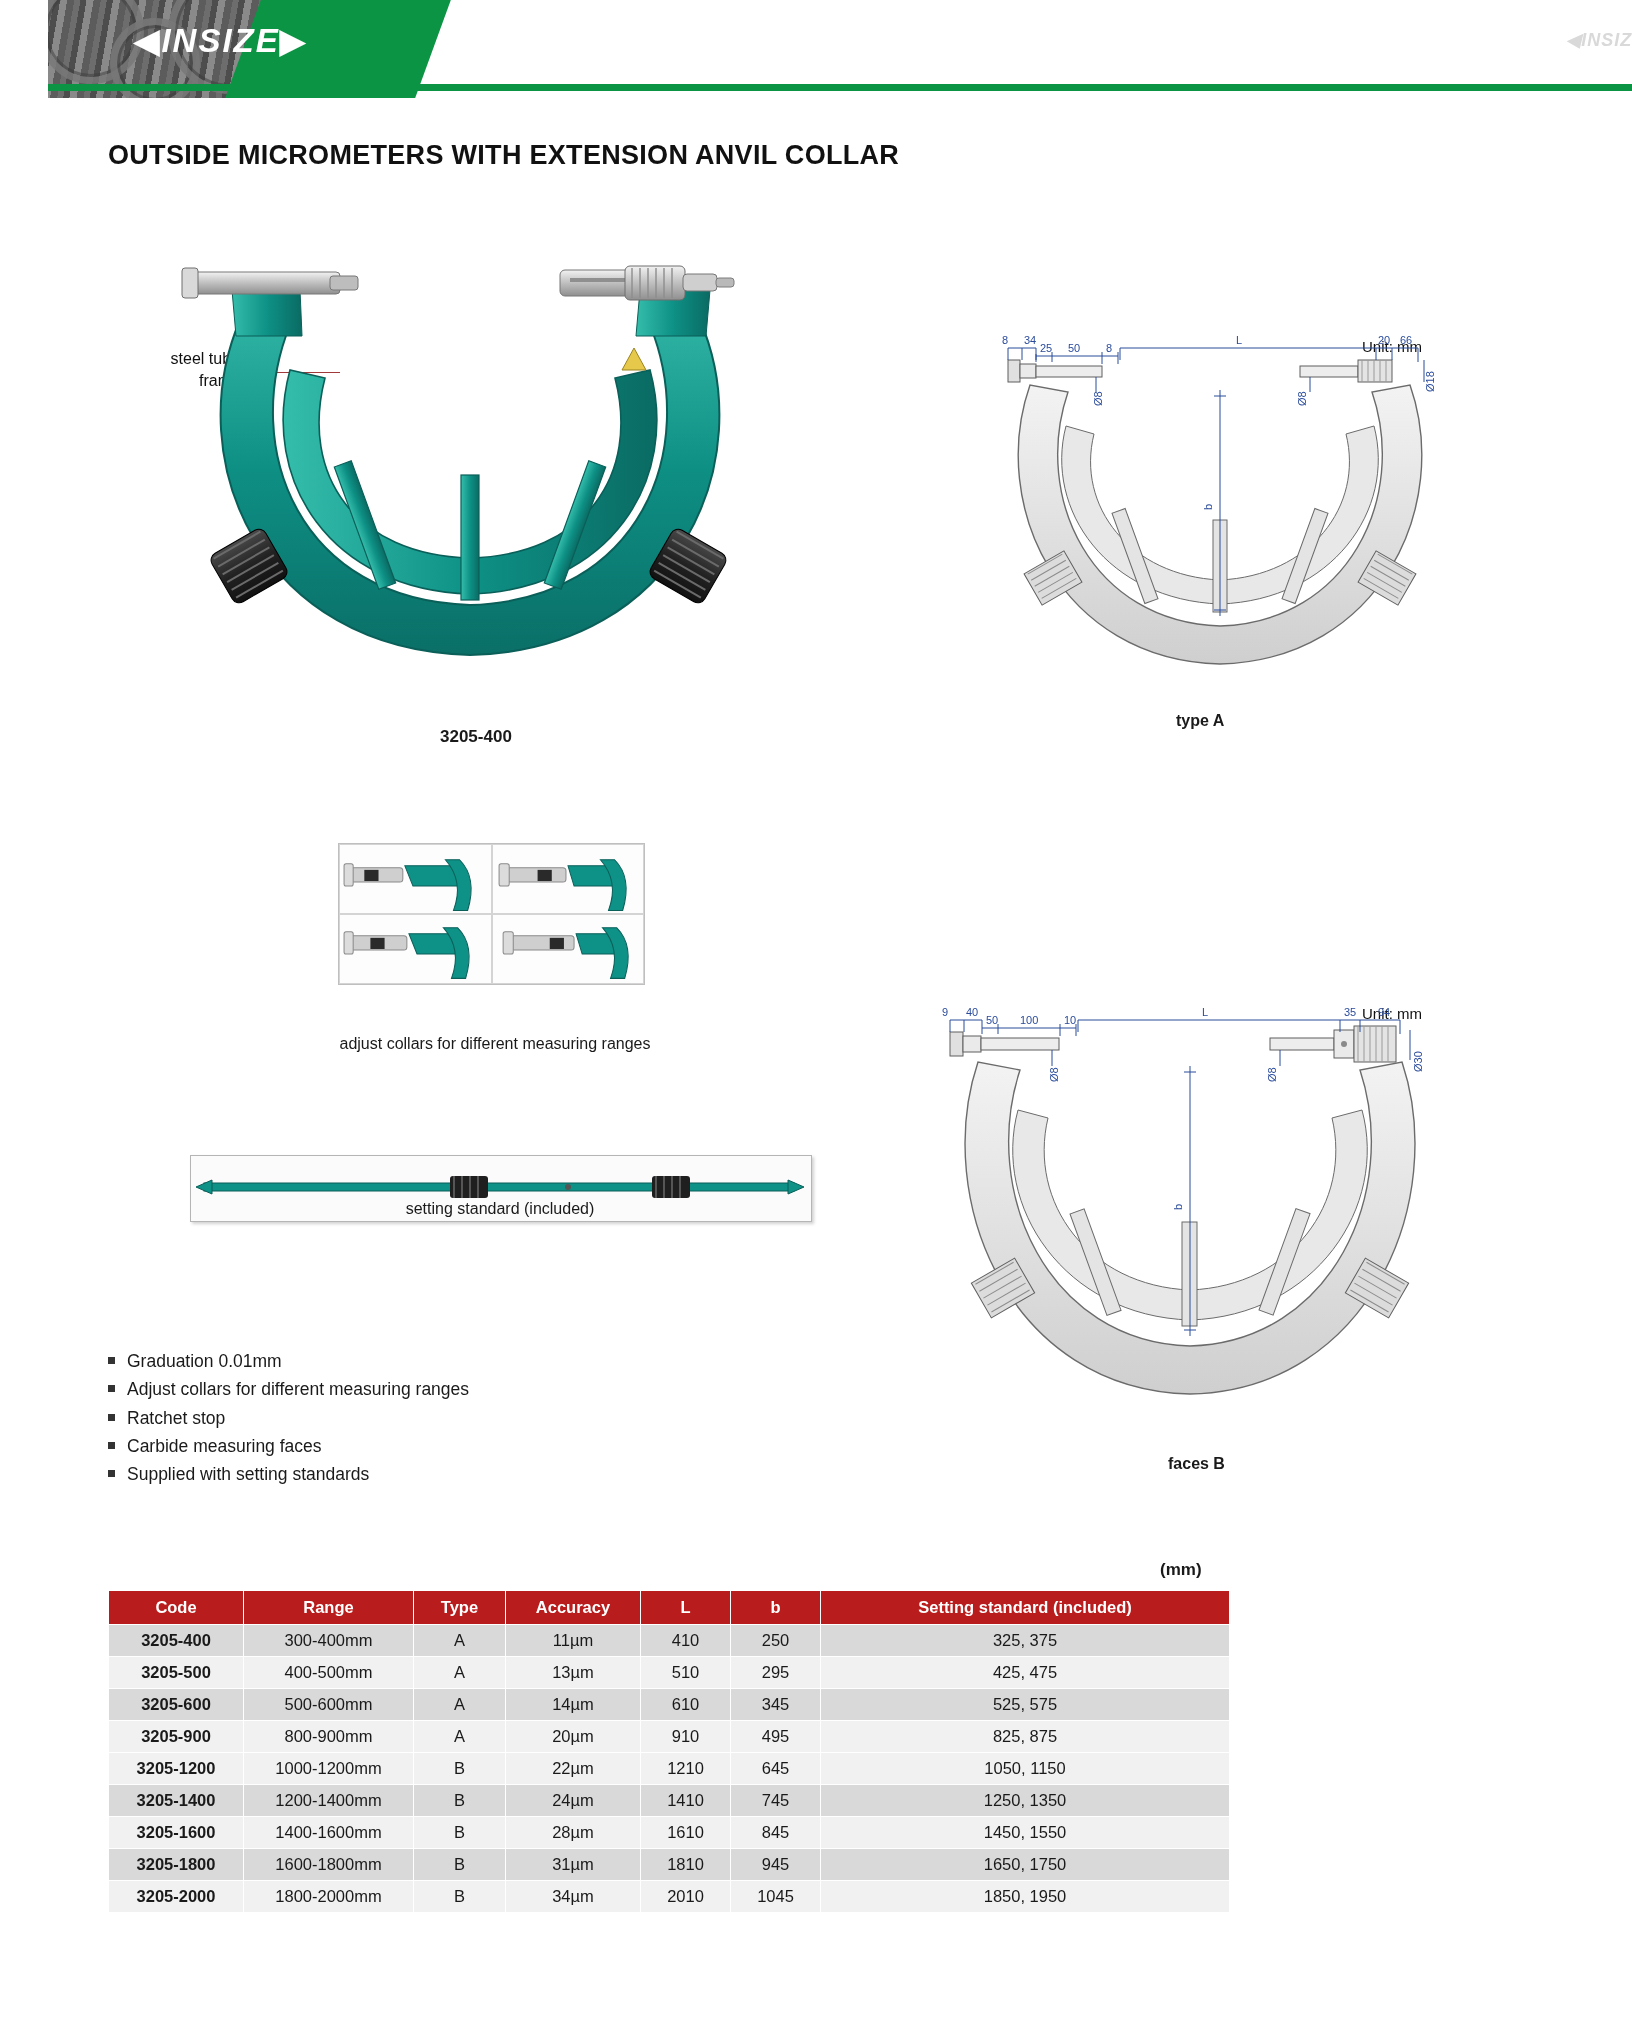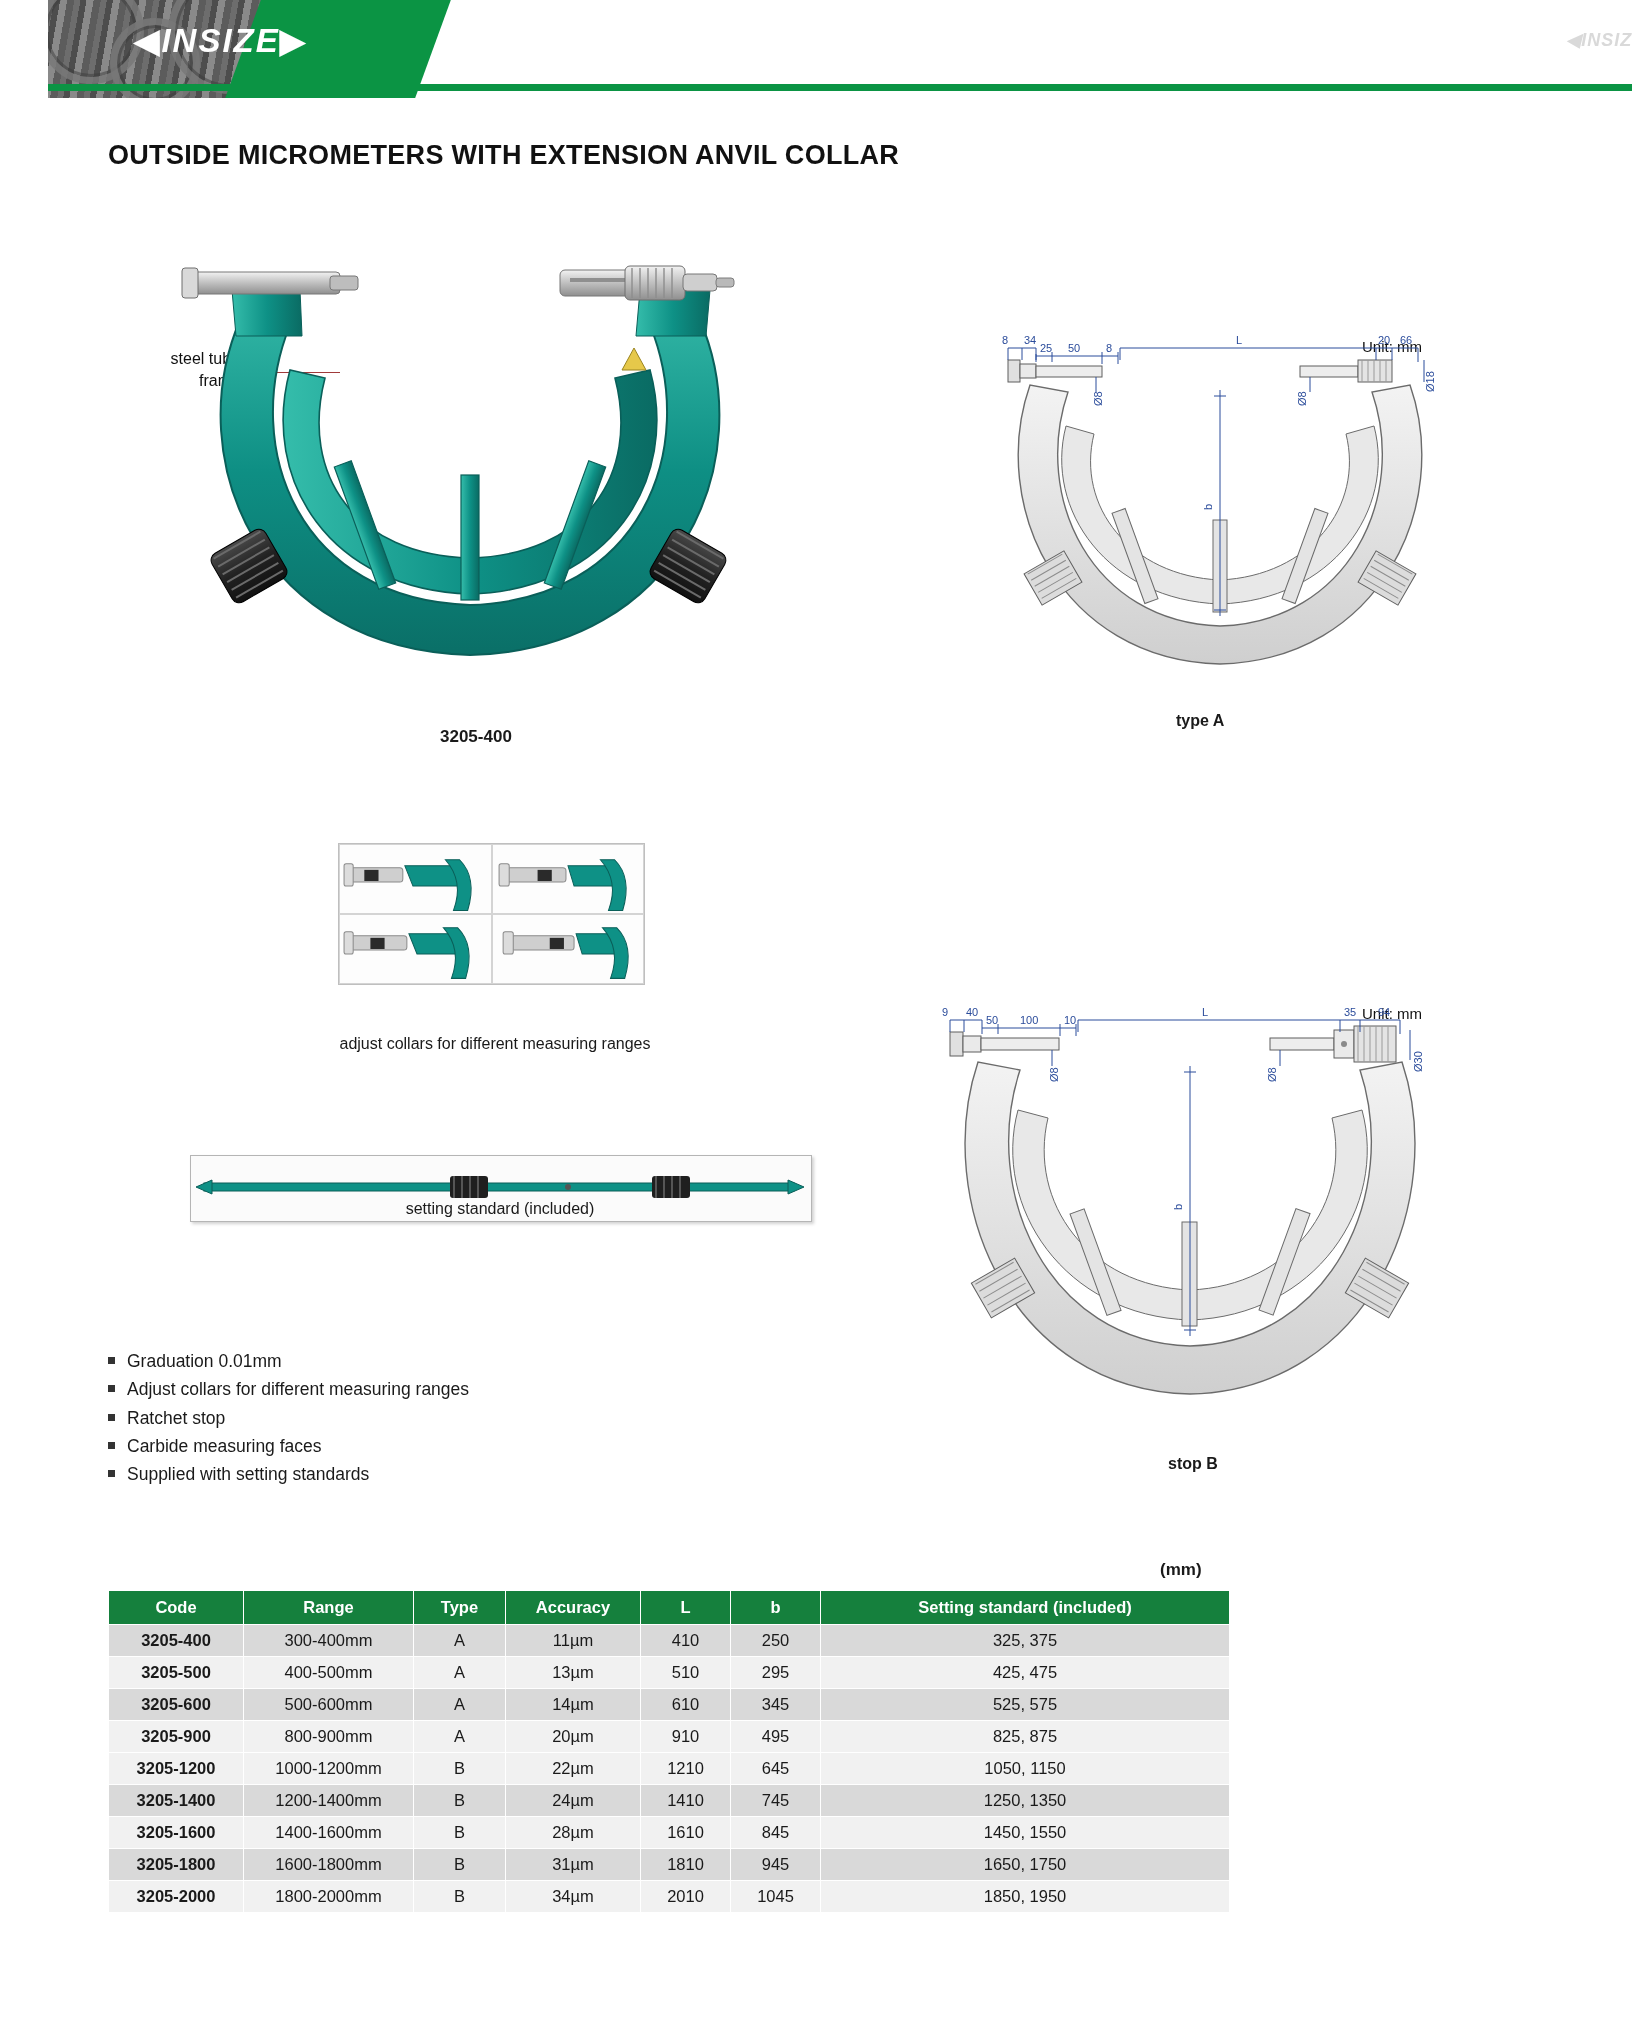--- a/index.html
+++ b/index.html
@@ -125,21 +125,21 @@
   .table-unit {
     position:absolute; top:1560px; left:1160px;
     font-size:17px; font-weight:bold;
   }
   table.spec {
     position:absolute; top:1590px; left:108px;
     width:1122px; border-collapse:collapse;
     font-size:16.5px;
   }
   table.spec th {
-    background:#15803d; color:#ffffff; font-weight:bold;
+    background:#b91c1c; color:#ffffff; font-weight:bold;
     padding:7px 4px; border:1px solid #ffffff; text-align:center;
   }
   table.spec td {
     padding:6px 4px; text-align:center; border:1px solid #ffffff;
   }
   table.spec tr.odd td { background:#d9d9d9; }
   table.spec tr.even td { background:#f1f1f1; }
   table.spec td.code { font-weight:bold; }
   table.spec col.c-code { width:135px; }
   table.spec col.c-range { width:170px; }
@@ -528,21 +528,21 @@
       <text x="262" y="16">L</text>
       <text x="404" y="16">35</text>
       <text x="438" y="16">94</text>
       <text x="118" y="82" transform="rotate(-90 118 82)">Ø8</text>
       <text x="336" y="82" transform="rotate(-90 336 82)">Ø8</text>
       <text x="482" y="72" transform="rotate(-90 482 72)">Ø30</text>
       <text x="242" y="210" transform="rotate(-90 242 210)">b</text>
     </g>
   </svg>
 </div>
-<div class="dwg-caption cap-b">stop B</div>
+<div class="dwg-caption cap-b">faces B</div>
 
 <div class="table-unit">(mm)</div>
 <table class="spec">
   <colgroup>
     <col class="c-code">
       <col class="c-range">
       <col class="c-type">
       <col class="c-acc">
     <col class="c-l">
       <col class="c-b">

